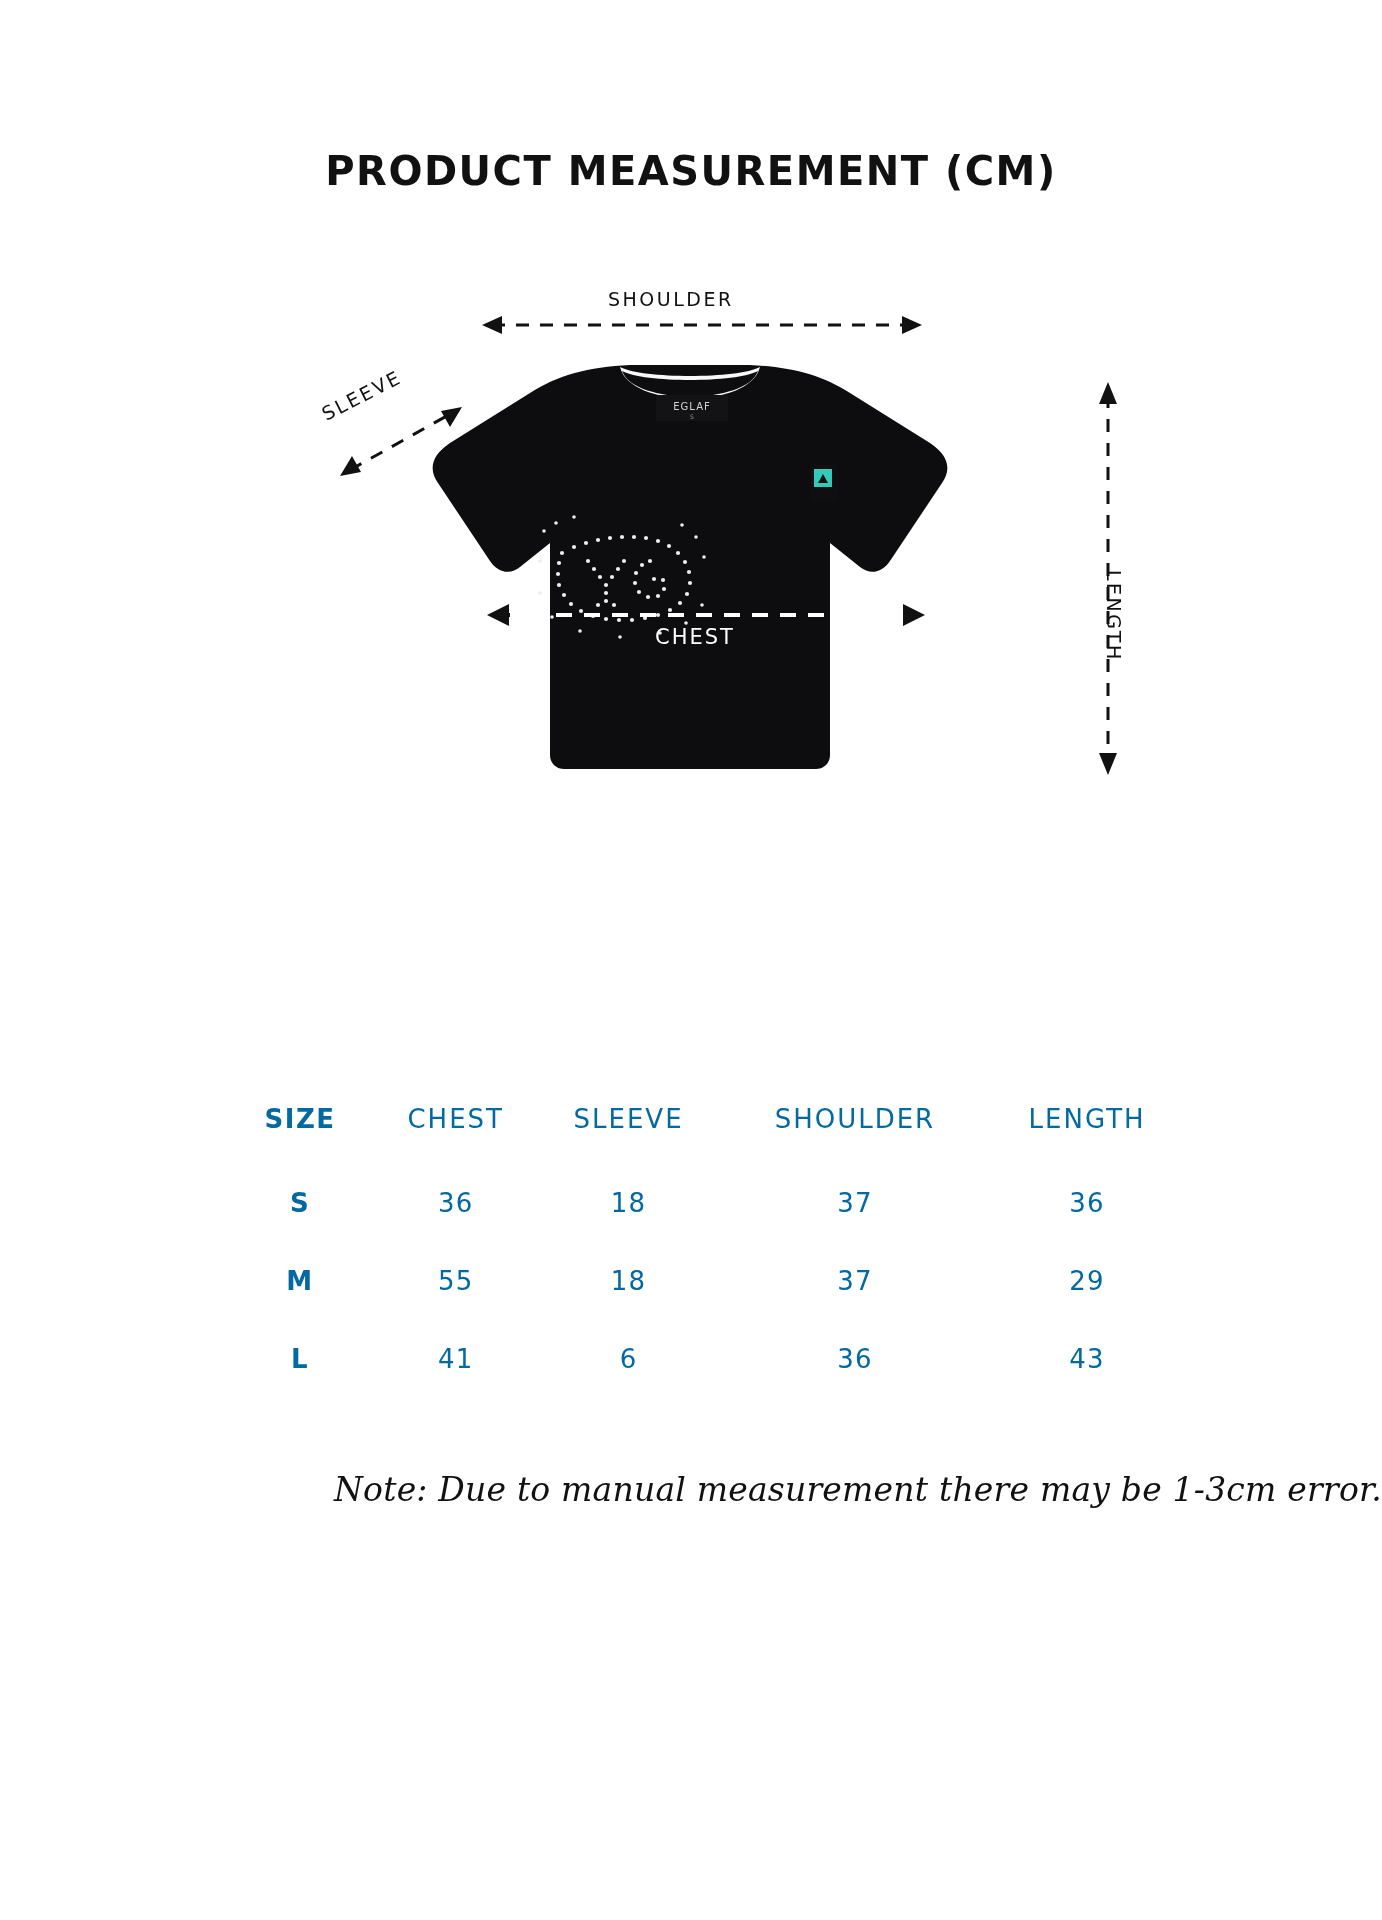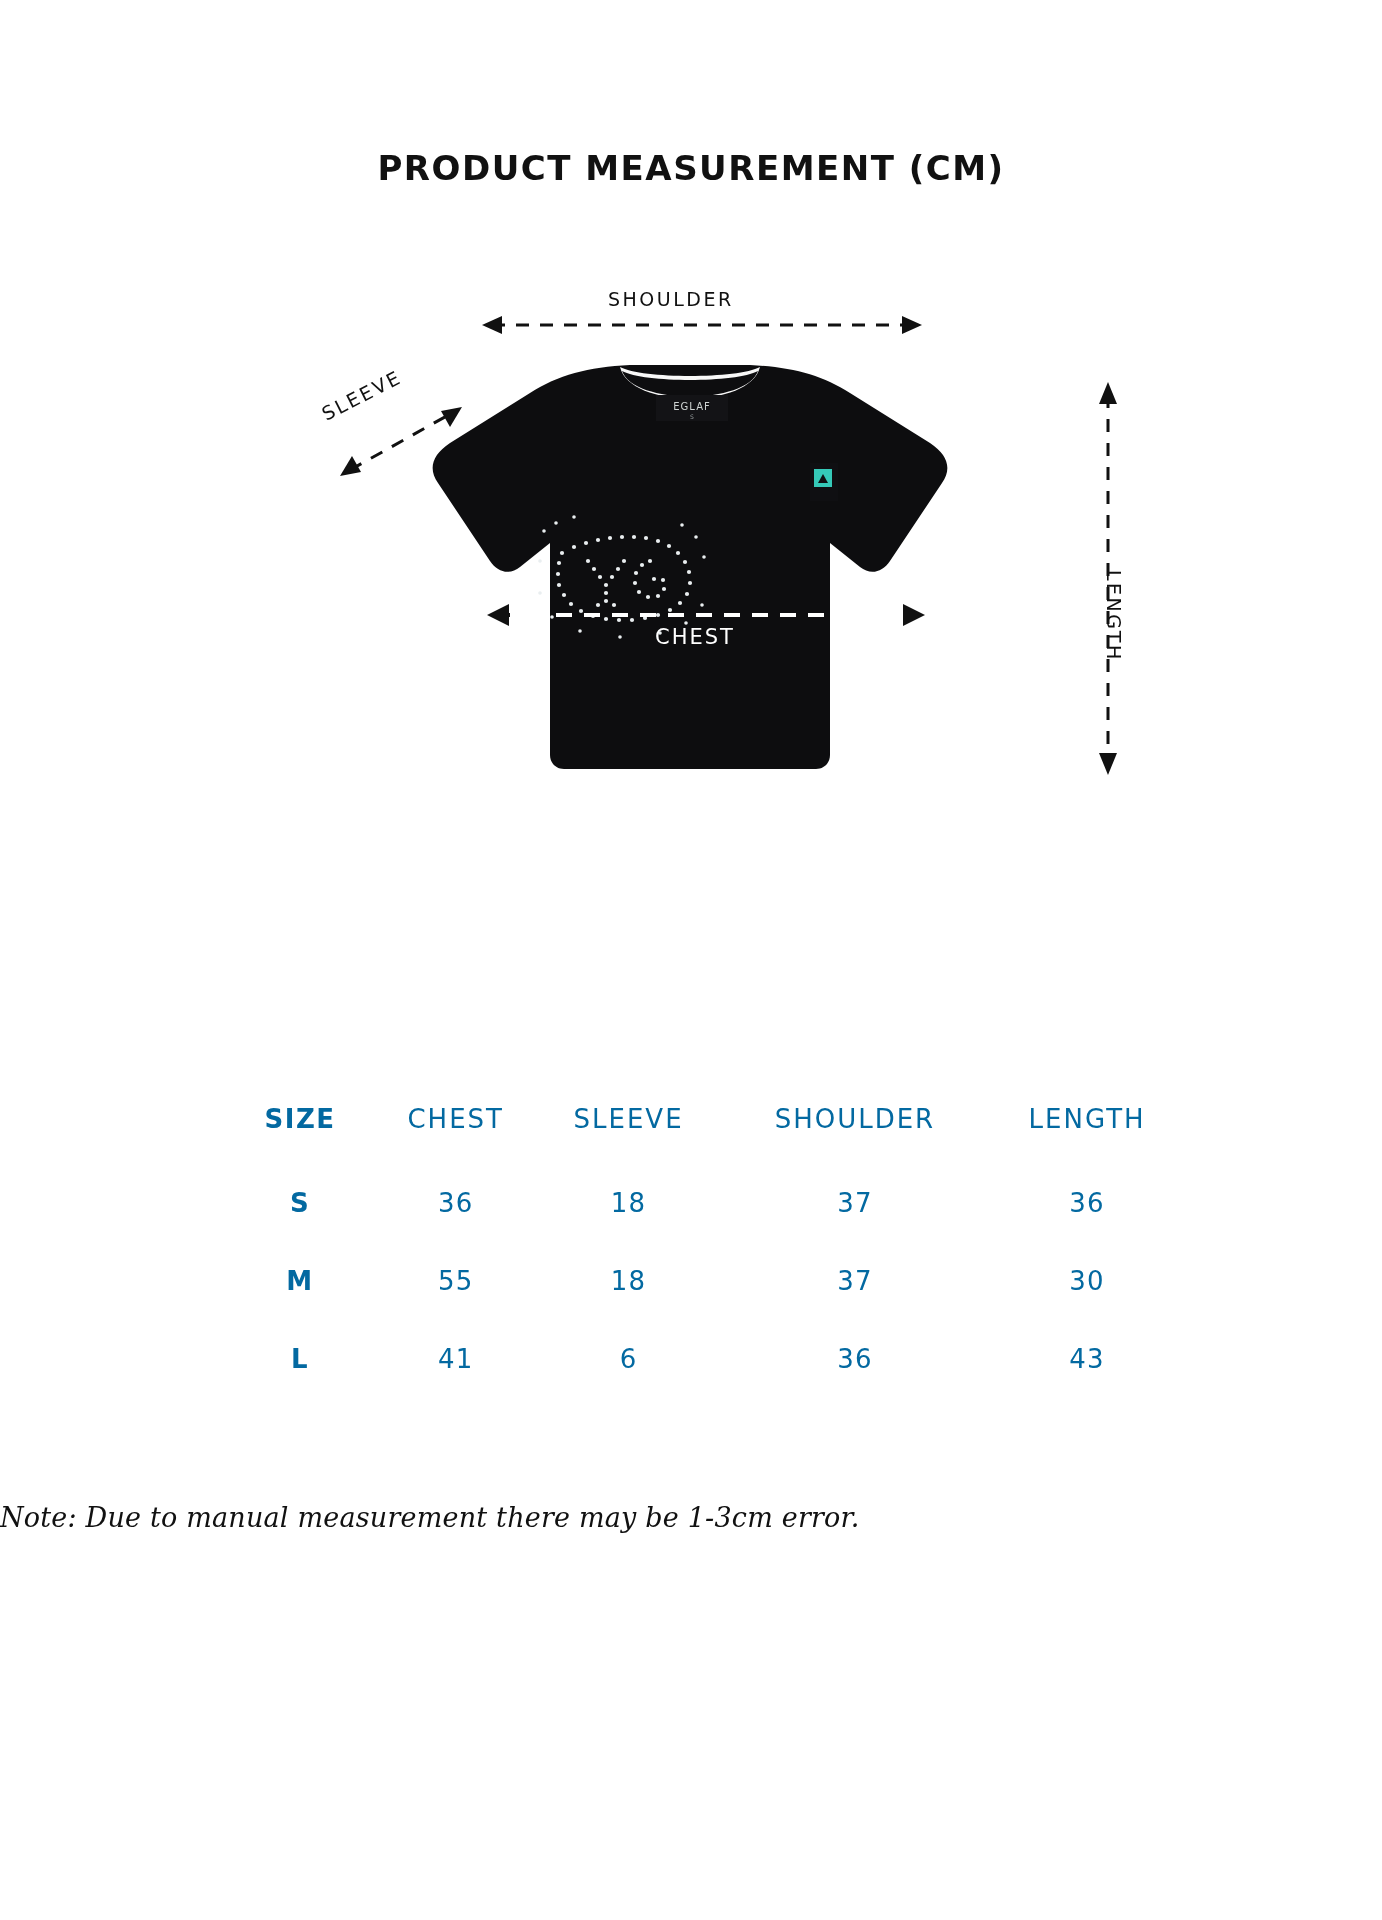--- a/index.html
+++ b/index.html
@@ -18,21 +18,21 @@
 
   
   .page-title {
     position: absolute;
     top: 148px;
     left: 0;
     width: 100%;
     text-align: center;
     font-family: "DejaVu Sans", sans-serif;
     font-weight: 700;
-    font-size: 34px;
+    font-size: 40px;
     letter-spacing: 1.5px;
     color: #111111;
   }
 
   
   .diagram {
     position: absolute;
     top: 270px;
     left: 0;
     width: 1382px;
@@ -104,27 +104,26 @@
     width: 150px;
   }
   .size-table th:not(.col-size) { font-weight: 400; }
 
   
   .note {
     position: absolute;
     top: 1470px;
     left: 0;
     width: 100%;
-    text-align: left;
+    text-align: right;
     font-family: "DejaVu Serif", serif;
     font-style: italic;
-    font-size: 27px;
+    font-size: 33px;
     color: #111111;
     letter-spacing: 0.2px;
-    margin-top: 32px;
   }
 </style>
 </head>
 <body>
 
 <div class="page-title">PRODUCT MEASUREMENT (CM)</div>
 
 <div class="diagram">
 
   <div class="shirt-wrap">
@@ -277,21 +276,21 @@
       <td>36</td>
       <td>18</td>
       <td>37</td>
       <td>36</td>
     </tr>
     <tr>
       <td class="col-size">M</td>
       <td>55</td>
       <td>18</td>
       <td>37</td>
-      <td>30</td>
+      <td>29</td>
     </tr>
     <tr>
       <td class="col-size">L</td>
       <td>41</td>
       <td>6</td>
       <td>36</td>
       <td>43</td>
     </tr>
   </tbody>
 </table>

